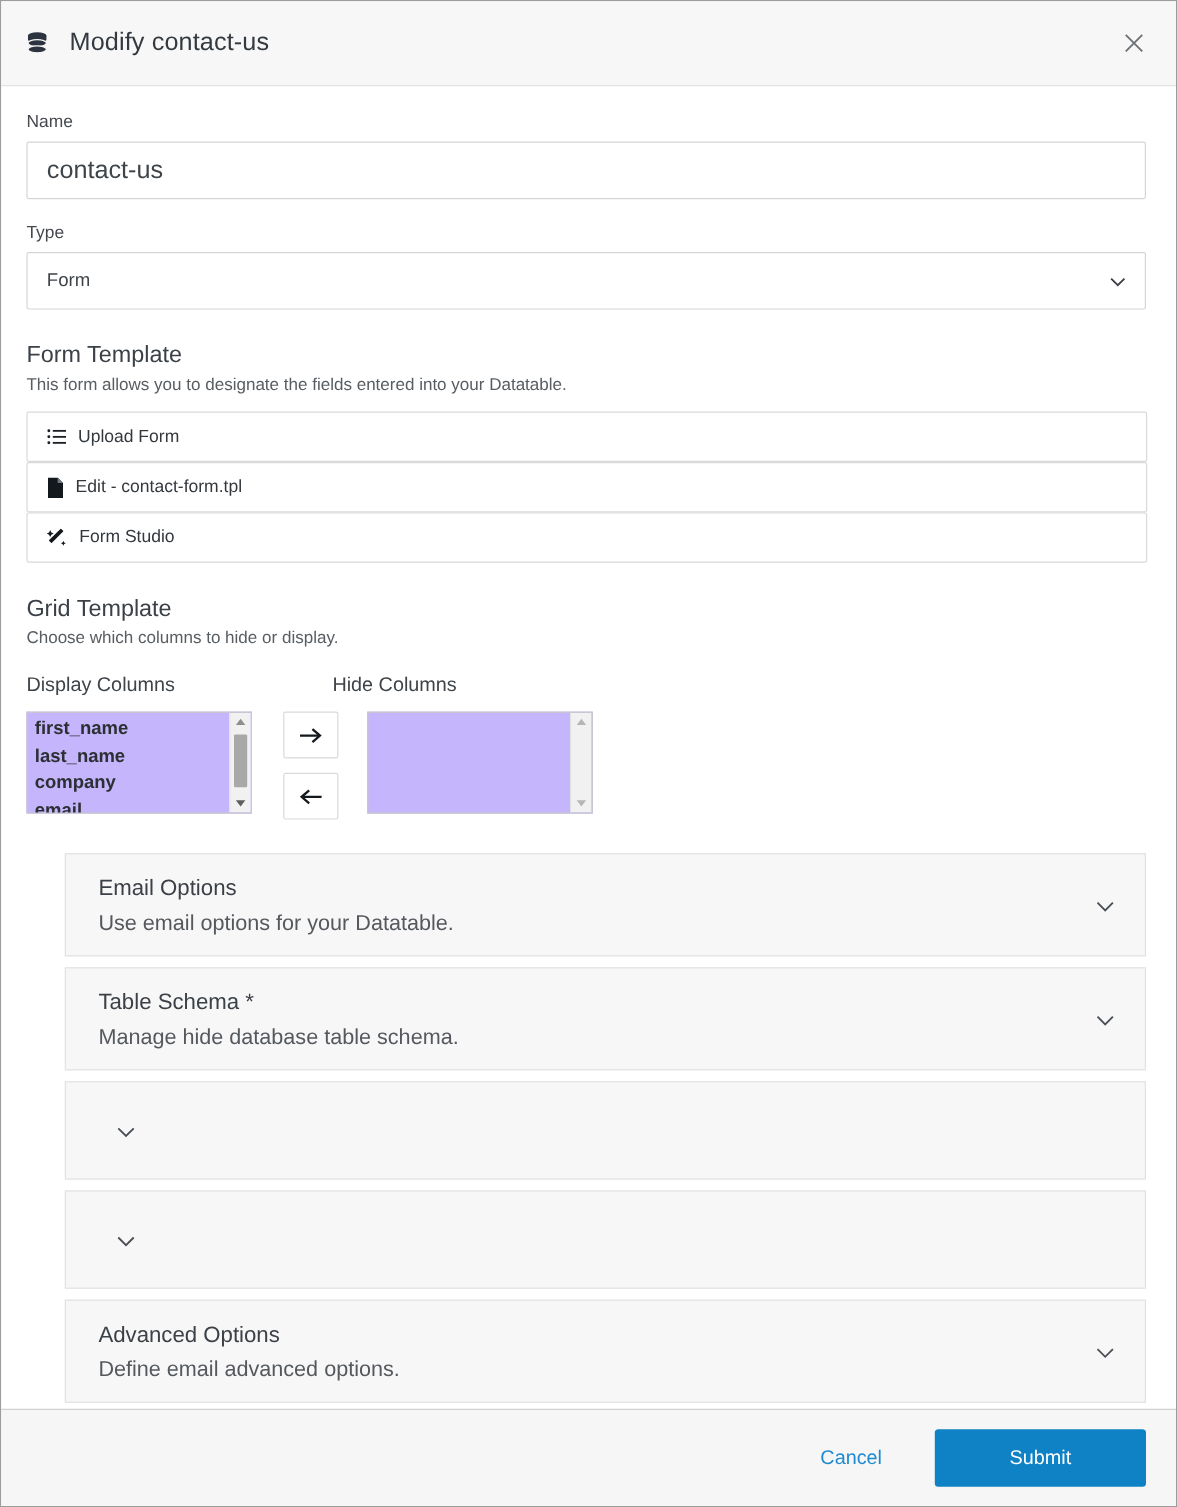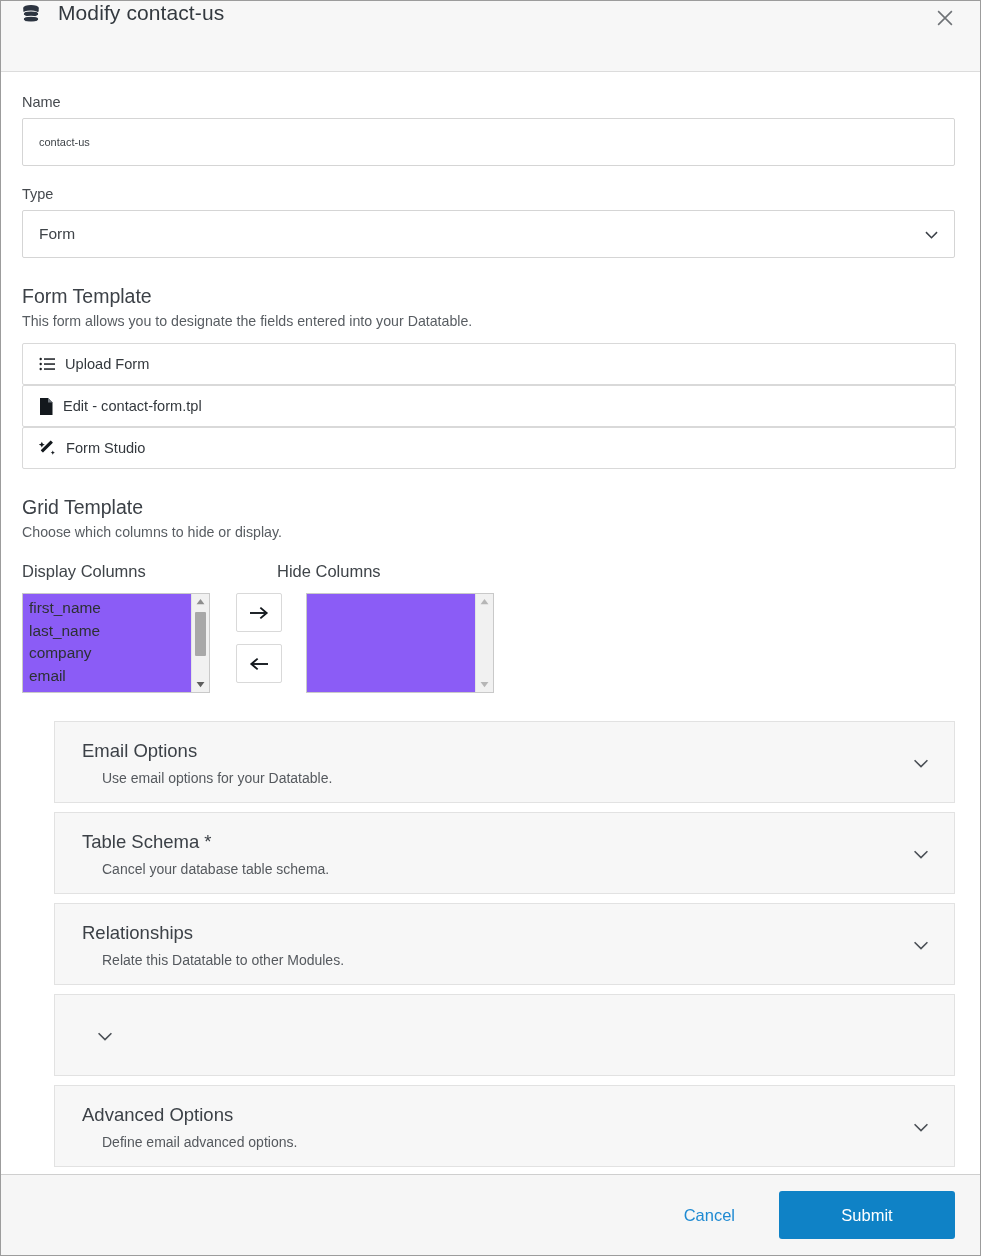--- a/index.html
+++ b/index.html
@@ -24,21 +24,21 @@
   }
 
   
   .modal-header {
     height: 71px;
     flex: 0 0 71px;
     box-sizing: border-box;
     background: #f7f7f7;
     border-bottom: 1px solid #dcdcdc;
     display: flex;
-    align-items: flex-start;
+    align-items: center;
     padding: 0 18px 0 17px;
   }
   .header-icon {
     width: 26px;
     height: 26px;
     flex: 0 0 26px;
     display: flex;
     align-items: center;
     justify-content: center;
     margin-right: 14px;
@@ -74,21 +74,21 @@
     margin-bottom: 8px;
   }
   .text-input {
     width: 100%;
     height: 48px;
     box-sizing: border-box;
     border: 1px solid #d5d5d5;
     border-radius: 2px;
     background: #fff;
     font-family: "Liberation Sans", sans-serif;
-    font-size: 11px;
+    font-size: 21px;
     color: #3f4449;
     padding: 0 16px;
     outline: none;
   }
   .spacer-20 { height: 20px; }
 
   .select-wrap {
     position: relative;
     width: 100%;
     height: 48px;
@@ -167,27 +167,28 @@
   }
   .col-head.left { width: 255px; }
 
   .transfer-row {
     display: flex;
     align-items: flex-start;
     margin-top: 12px;
   }
   .listbox {
     width: 188px;
-    height: 100px;
+    height: 85px;
     box-sizing: border-box;
     border: 1px solid #c9c9c9;
-    background: #8b5cf6;
+    background: #c4b5fd;
     position: relative;
     overflow: hidden;
     display: flex;
+    font-weight: bold;
   }
   .list-items {
     flex: 1 1 auto;
     padding: 3px 0 0 6px;
     overflow: hidden;
   }
   .list-items div {
     font-size: 15.4px;
     line-height: 22.5px;
     color: #2c3034;
@@ -252,23 +253,22 @@
     cursor: pointer;
     min-height: 82px;
   }
   .panel-texts { flex: 1 1 auto; }
   .panel-title {
     font-size: 18.5px;
     color: #3c4147;
     margin-bottom: 8px;
   }
   .panel-desc {
-    font-size: 14px;
+    font-size: 18px;
     color: #55595e;
-    margin-left: 20px;
   }
   .panel-chevron {
     flex: 0 0 auto;
     display: flex;
     align-items: center;
     padding-left: 12px;
   }
 
   
   .modal-footer {
@@ -458,61 +458,57 @@
         <span class="panel-chevron">
           <svg width="22" height="22" viewBox="0 0 24 24">
               <path d="M5 9 L12 16 L19 9" stroke="#4a4f55" stroke-width="1.7" fill="none"></path>
             </svg>
         </span>
       </div>
 
       <div class="panel">
         <div class="panel-texts">
           <div class="panel-title">Table Schema *</div>
-          <div class="panel-desc">Cancel your database table schema.</div>
-        </div>
-        <span class="panel-chevron">
-          <svg width="22" height="22" viewBox="0 0 24 24">
-              <path d="M5 9 L12 16 L19 9" stroke="#4a4f55" stroke-width="1.7" fill="none"></path>
-            </svg>
-        </span>
-      </div>
-
-      <div class="panel">
-        <div class="panel-texts">
-          <div class="panel-title">Relationships</div>
-          <div class="panel-desc">Relate this Datatable to other Modules.</div>
+          <div class="panel-desc">Manage hide database table schema.</div>
         </div>
         <span class="panel-chevron">
           <svg width="22" height="22" viewBox="0 0 24 24">
               <path d="M5 9 L12 16 L19 9" stroke="#4a4f55" stroke-width="1.7" fill="none"></path>
             </svg>
         </span>
       </div>
 
       <div class="panel">
         <span class="panel-chevron">
           <svg width="22" height="22" viewBox="0 0 24 24">
               <path d="M5 9 L12 16 L19 9" stroke="#4a4f55" stroke-width="1.7" fill="none"></path>
             </svg>
         </span>
       </div>
 
       <div class="panel">
-        <div class="panel-texts">
-          <div class="panel-title">Advanced Options</div>
-          <div class="panel-desc">Define email advanced options.</div>
-        </div>
         <span class="panel-chevron">
           <svg width="22" height="22" viewBox="0 0 24 24">
               <path d="M5 9 L12 16 L19 9" stroke="#4a4f55" stroke-width="1.7" fill="none"></path>
             </svg>
         </span>
       </div>
 
+      <div class="panel">
+        <div class="panel-texts">
+          <div class="panel-title">Advanced Options</div>
+          <div class="panel-desc">Define email advanced options.</div>
+        </div>
+        <span class="panel-chevron">
+          <svg width="22" height="22" viewBox="0 0 24 24">
+              <path d="M5 9 L12 16 L19 9" stroke="#4a4f55" stroke-width="1.7" fill="none"></path>
+            </svg>
+        </span>
+      </div>
+
     </div>
   </div>
 
   <div class="modal-footer">
     <span class="cancel-link">Cancel</span>
     <button class="submit-btn">Submit</button>
   </div>
 
 </div>
 

